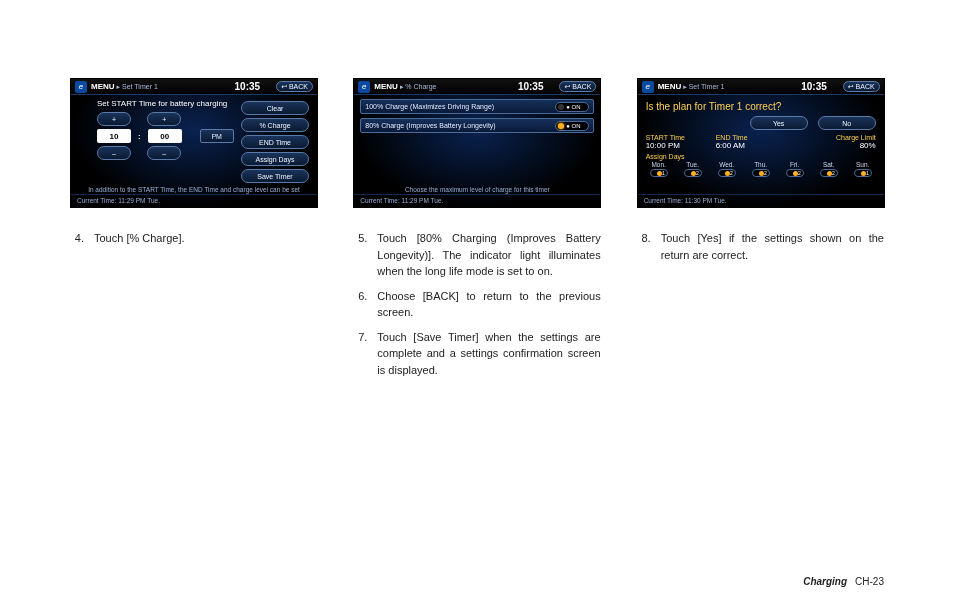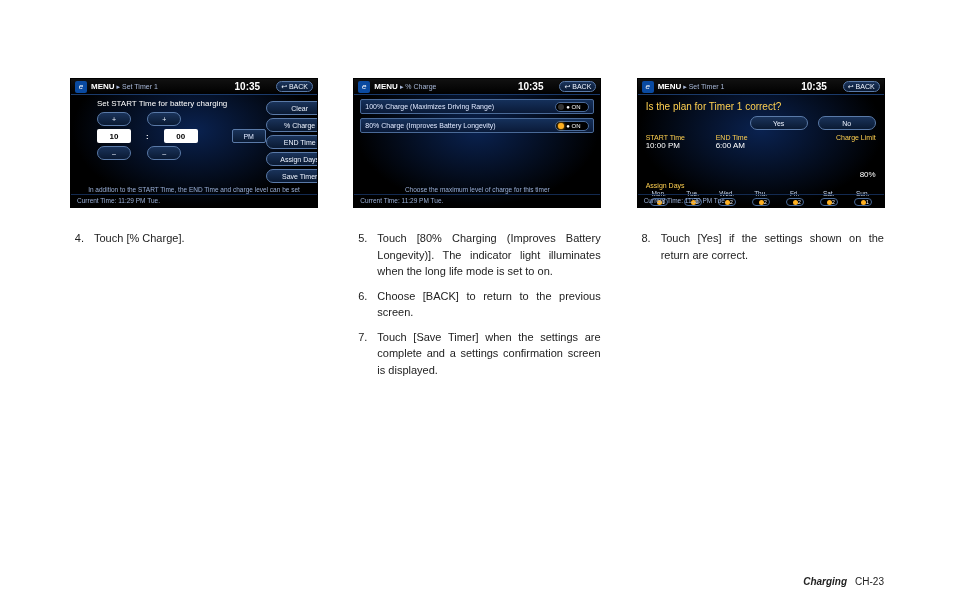--- a/index.html
+++ b/index.html
@@ -54,21 +54,21 @@
     display: inline-flex; align-items: center; justify-content: center;
     height: 14px; font-size: 7px; padding: 0 6px;
   }
   .btn.back { height: 11px; border-radius: 10px; padding: 0 4px; }
   .body1 { padding: 4px 6px; display: flex; }
   .left1 { flex: 1; margin-left: 20px; }
   .right1 { width: 70px; display: flex; flex-direction: column; gap: 3px; padding-top: 2px; }
   .prompt { color: #fff; margin-bottom: 4px; font-size: 8px; }
   .stepper-row { display: flex; gap: 6px; margin-bottom: 3px; align-items: center; }
   .step-btn { width: 34px; }
-  .val-row { display: flex; gap: 14px; margin-bottom: 3px; }
+  .val-row { display: flex; gap: 6px; margin-bottom: 3px; }
   .val {
     background: #fff; color: #000; border-radius: 2px;
     width: 34px; height: 14px; display: flex; align-items: center; justify-content: center;
     font-weight: bold; font-size: 8px;
   }
   .colon { color: #fff; display: flex; align-items: center; padding: 0 1px; font-weight: bold; }
   .ampm {
     background: linear-gradient(#1a335a, #0a1a33); border: 1px solid #5a7aa8; border-radius: 2px;
     width: 34px; height: 14px; display: flex; align-items: center; justify-content: center; font-size: 7px;
   }
@@ -101,21 +101,21 @@
   .q { color: #ffd050; margin: 6px 8px 4px 8px; font-size: 10px; }
   .yn { display: flex; gap: 10px; justify-content: flex-end; padding: 0 8px 4px 8px; }
   .yn .btn { width: 58px; }
   .tbl-head { display: flex; padding: 0 8px; font-size: 7px; color: #c8d8f0; }
   .tbl-head .c1 { width: 70px; color: #ffd050; }
   .tbl-head .c2 { width: 70px; color: #ffd050; }
   .tbl-head .c3 { flex: 1; text-align: right; color: #ffd050; }
   .tbl-val { display: flex; padding: 0 8px 3px 8px; font-size: 8px; color: #fff; }
   .tbl-val .c1 { width: 70px; }
   .tbl-val .c2 { width: 70px; }
-  .tbl-val .c3 { flex: 1; text-align: right; margin-top: 29px; }
+  .tbl-val .c3 { flex: 1; text-align: right; }
   .days-lbl { color: #ffd050; font-size: 7px; padding: 0 8px; }
   .days { display: flex; justify-content: space-between; padding: 1px 8px 0 8px; }
   .day { width: 26px; text-align: center; font-size: 6.5px; color: #c8d8f0; }
   .tog { margin: 1px auto 0 auto; width: 18px; height: 8px; border-radius: 5px; background: #000; border: 1px solid #4a6a98; display: flex; align-items: center; justify-content: flex-end; padding: 0 1px; }
   .tog .d { width: 5px; height: 5px; border-radius: 50%; background: #ffb020; }
   .tog .n { color: #fff; font-size: 5px; margin-right: 1px; }
 
   
   .steps { margin-top: 22px; }
   .steps ol { padding-left: 0; list-style: none; }

